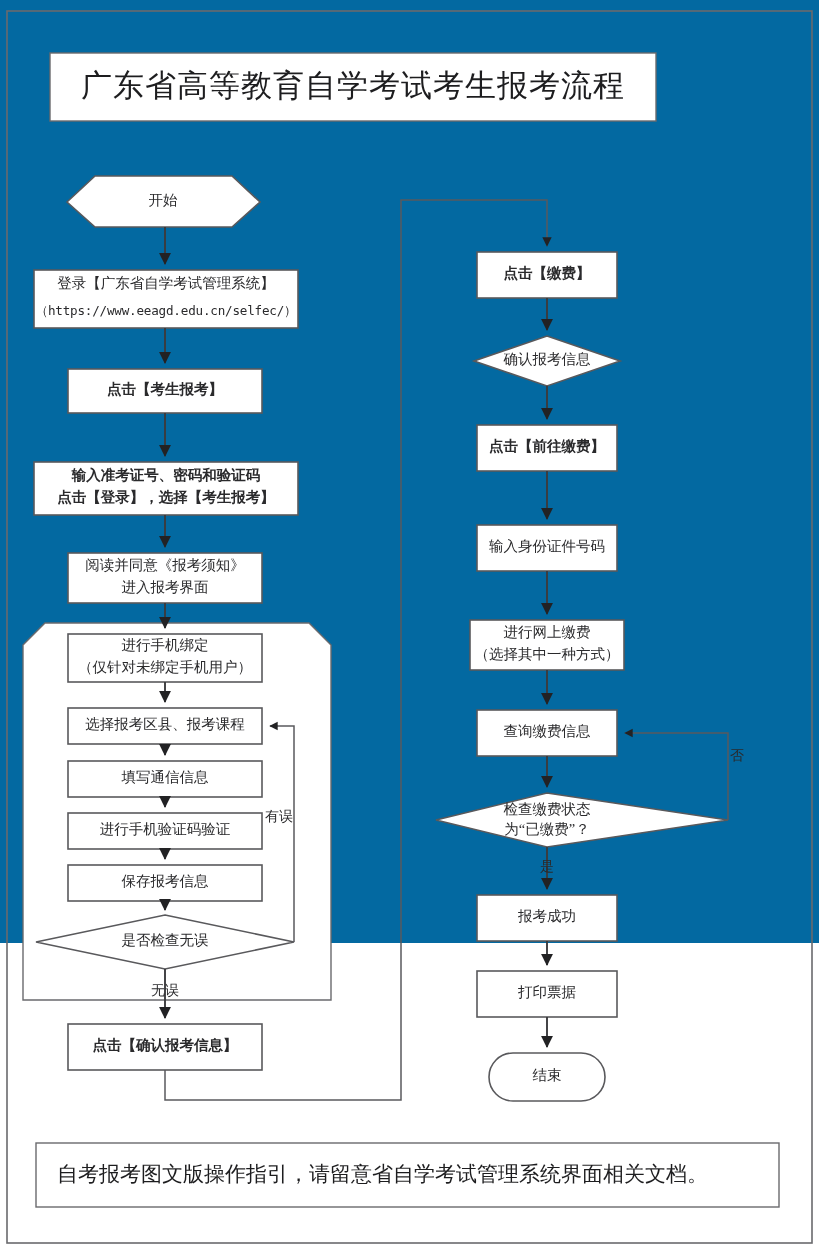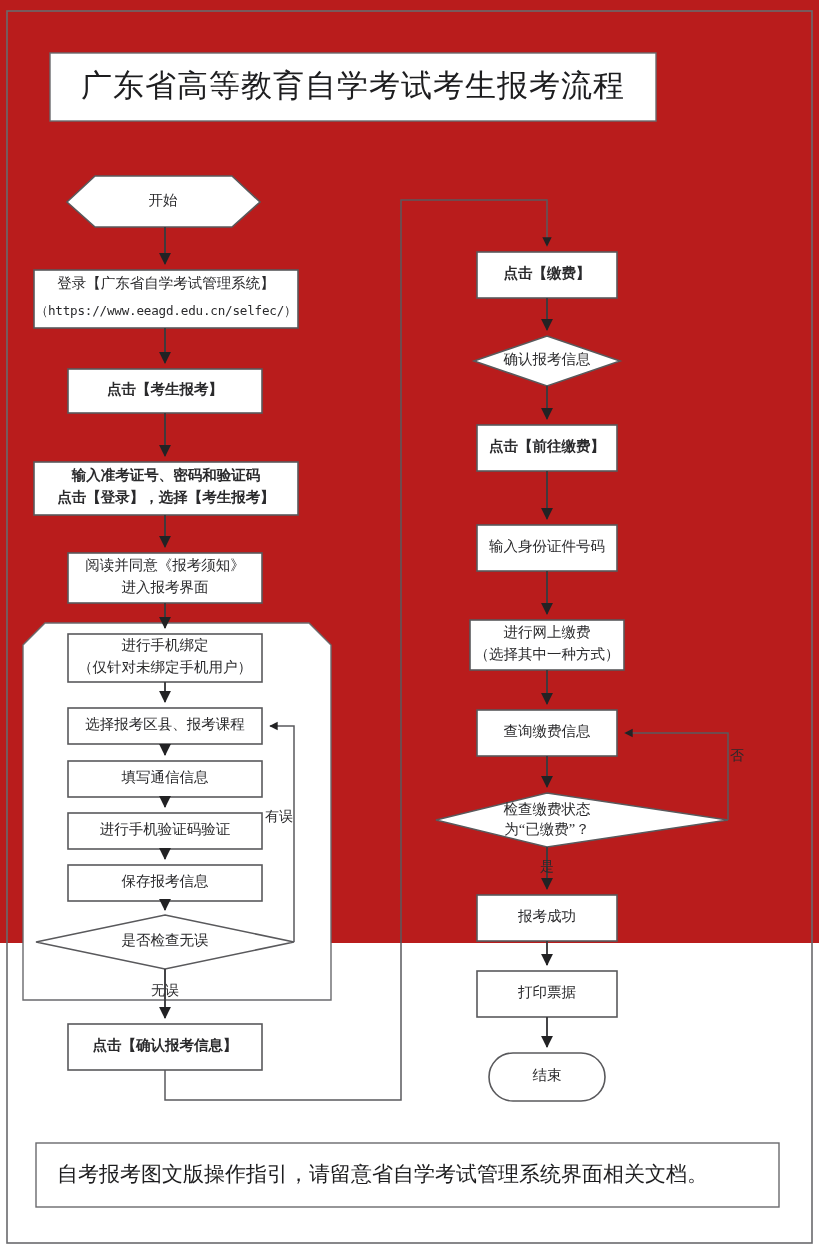--- a/index.html
+++ b/index.html
@@ -10,21 +10,21 @@
   body {
     width: 819px;
     height: 1254px;
     font-family: "Liberation Serif", "DejaVu Serif", serif;
     overflow: hidden;
   }
   #chart-root {
     position: relative;
     width: 819px;
     height: 943px;
-    background: #b91c1c;
+    background: #0369a1;
   }
   svg#flow {
     position: absolute;
     left: 0;
     top: 0;
     width: 819px;
     height: 1254px;
     display: block;
   }
   .shape {

